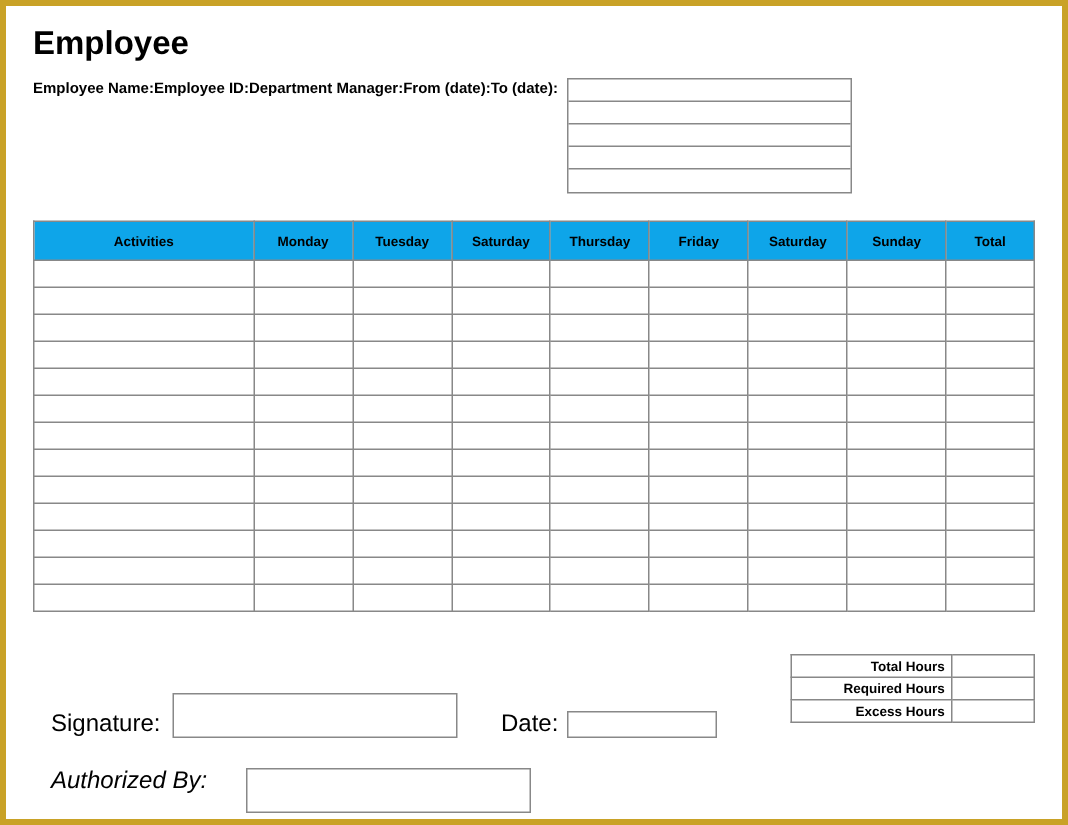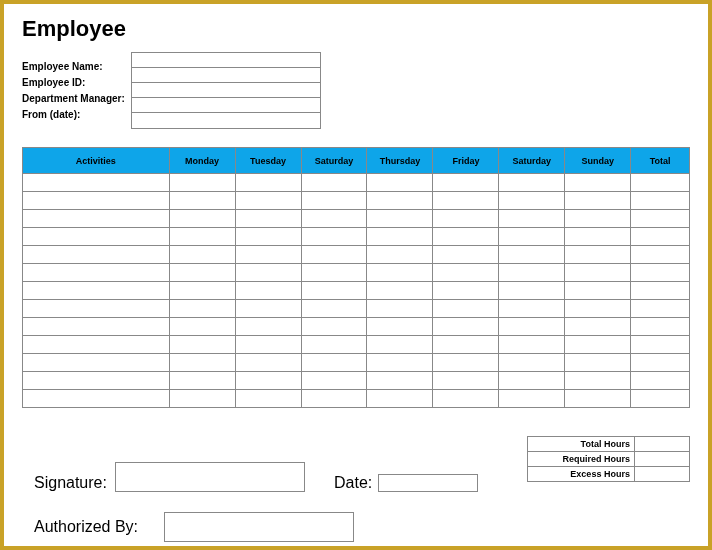--- a/index.html
+++ b/index.html
@@ -22,22 +22,22 @@
     font-weight: bold;
     margin-bottom: 10px;
   }
   .header-block {
     display: flex;
     gap: 0;
     margin-bottom: 18px;
   }
   .labels-col {
     display: flex;
-    flex-direction: column;
-    justify-content: center;
+    flex-direction: row;
+    justify-content: space-between;
     padding-right: 6px;
   }
   .labels-col .lbl {
     font-size: 10px;
     font-weight: bold;
     height: 16px;
     line-height: 16px;
   }
   .fields-col {
     border: 1px solid #888;
@@ -90,25 +90,26 @@
   .date-wrapper {
     display: flex;
     align-items: center;
     gap: 6px;
     position: absolute;
     left: 330px;
     bottom: 54px;
   }
   .auth-wrapper {
     display: flex;
-    align-items: center;
+    align-items: flex-start;
     gap: 26px;
     position: absolute;
     left: 30px;
     bottom: 4px;
+    font-style: italic;
   }
   .summary-abs {
     position: absolute;
     right: 18px;
     top: 432px;
     width: 163px;
   }
   .summary-abs table {
     width: 100%;
     border-collapse: collapse;
@@ -128,20 +129,21 @@
 <div class="frame">
 
   <div class="title">Employee</div>
 
   <div class="header-block">
     <div class="labels-col">
       <div class="lbl">Employee Name:</div>
       <div class="lbl">Employee ID:</div>
       <div class="lbl">Department Manager:</div>
       <div class="lbl">From (date):</div>
+      <div class="lbl">To (date):</div>
     </div>
     <div class="fields-col">
       <div class="fld"></div>
       <div class="fld"></div>
       <div class="fld"></div>
       <div class="fld"></div>
       <div class="fld"></div>
     </div>
   </div>
 

